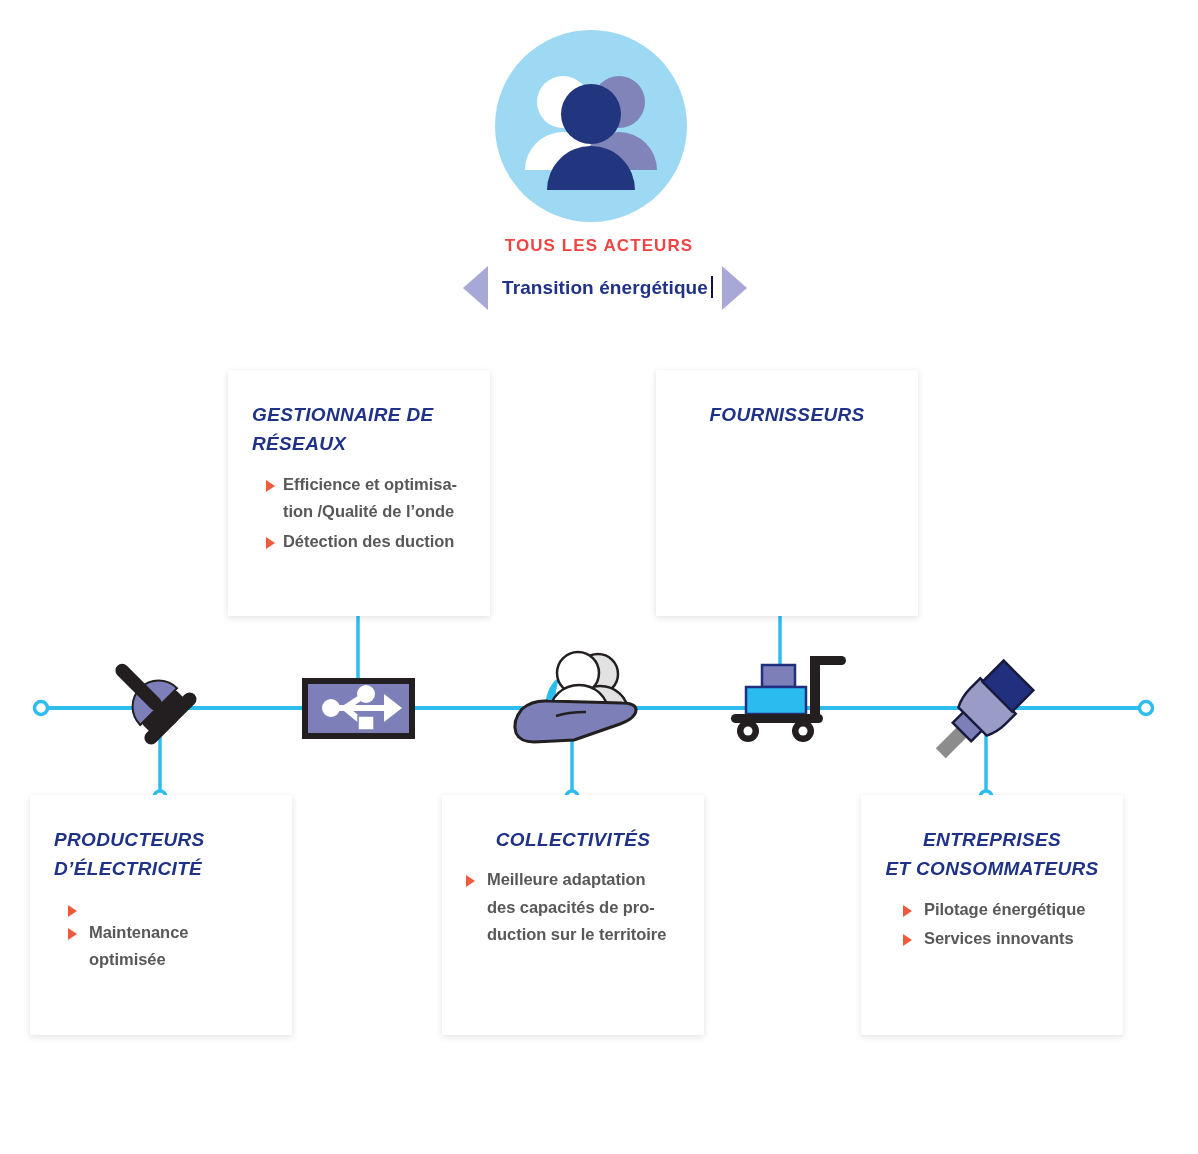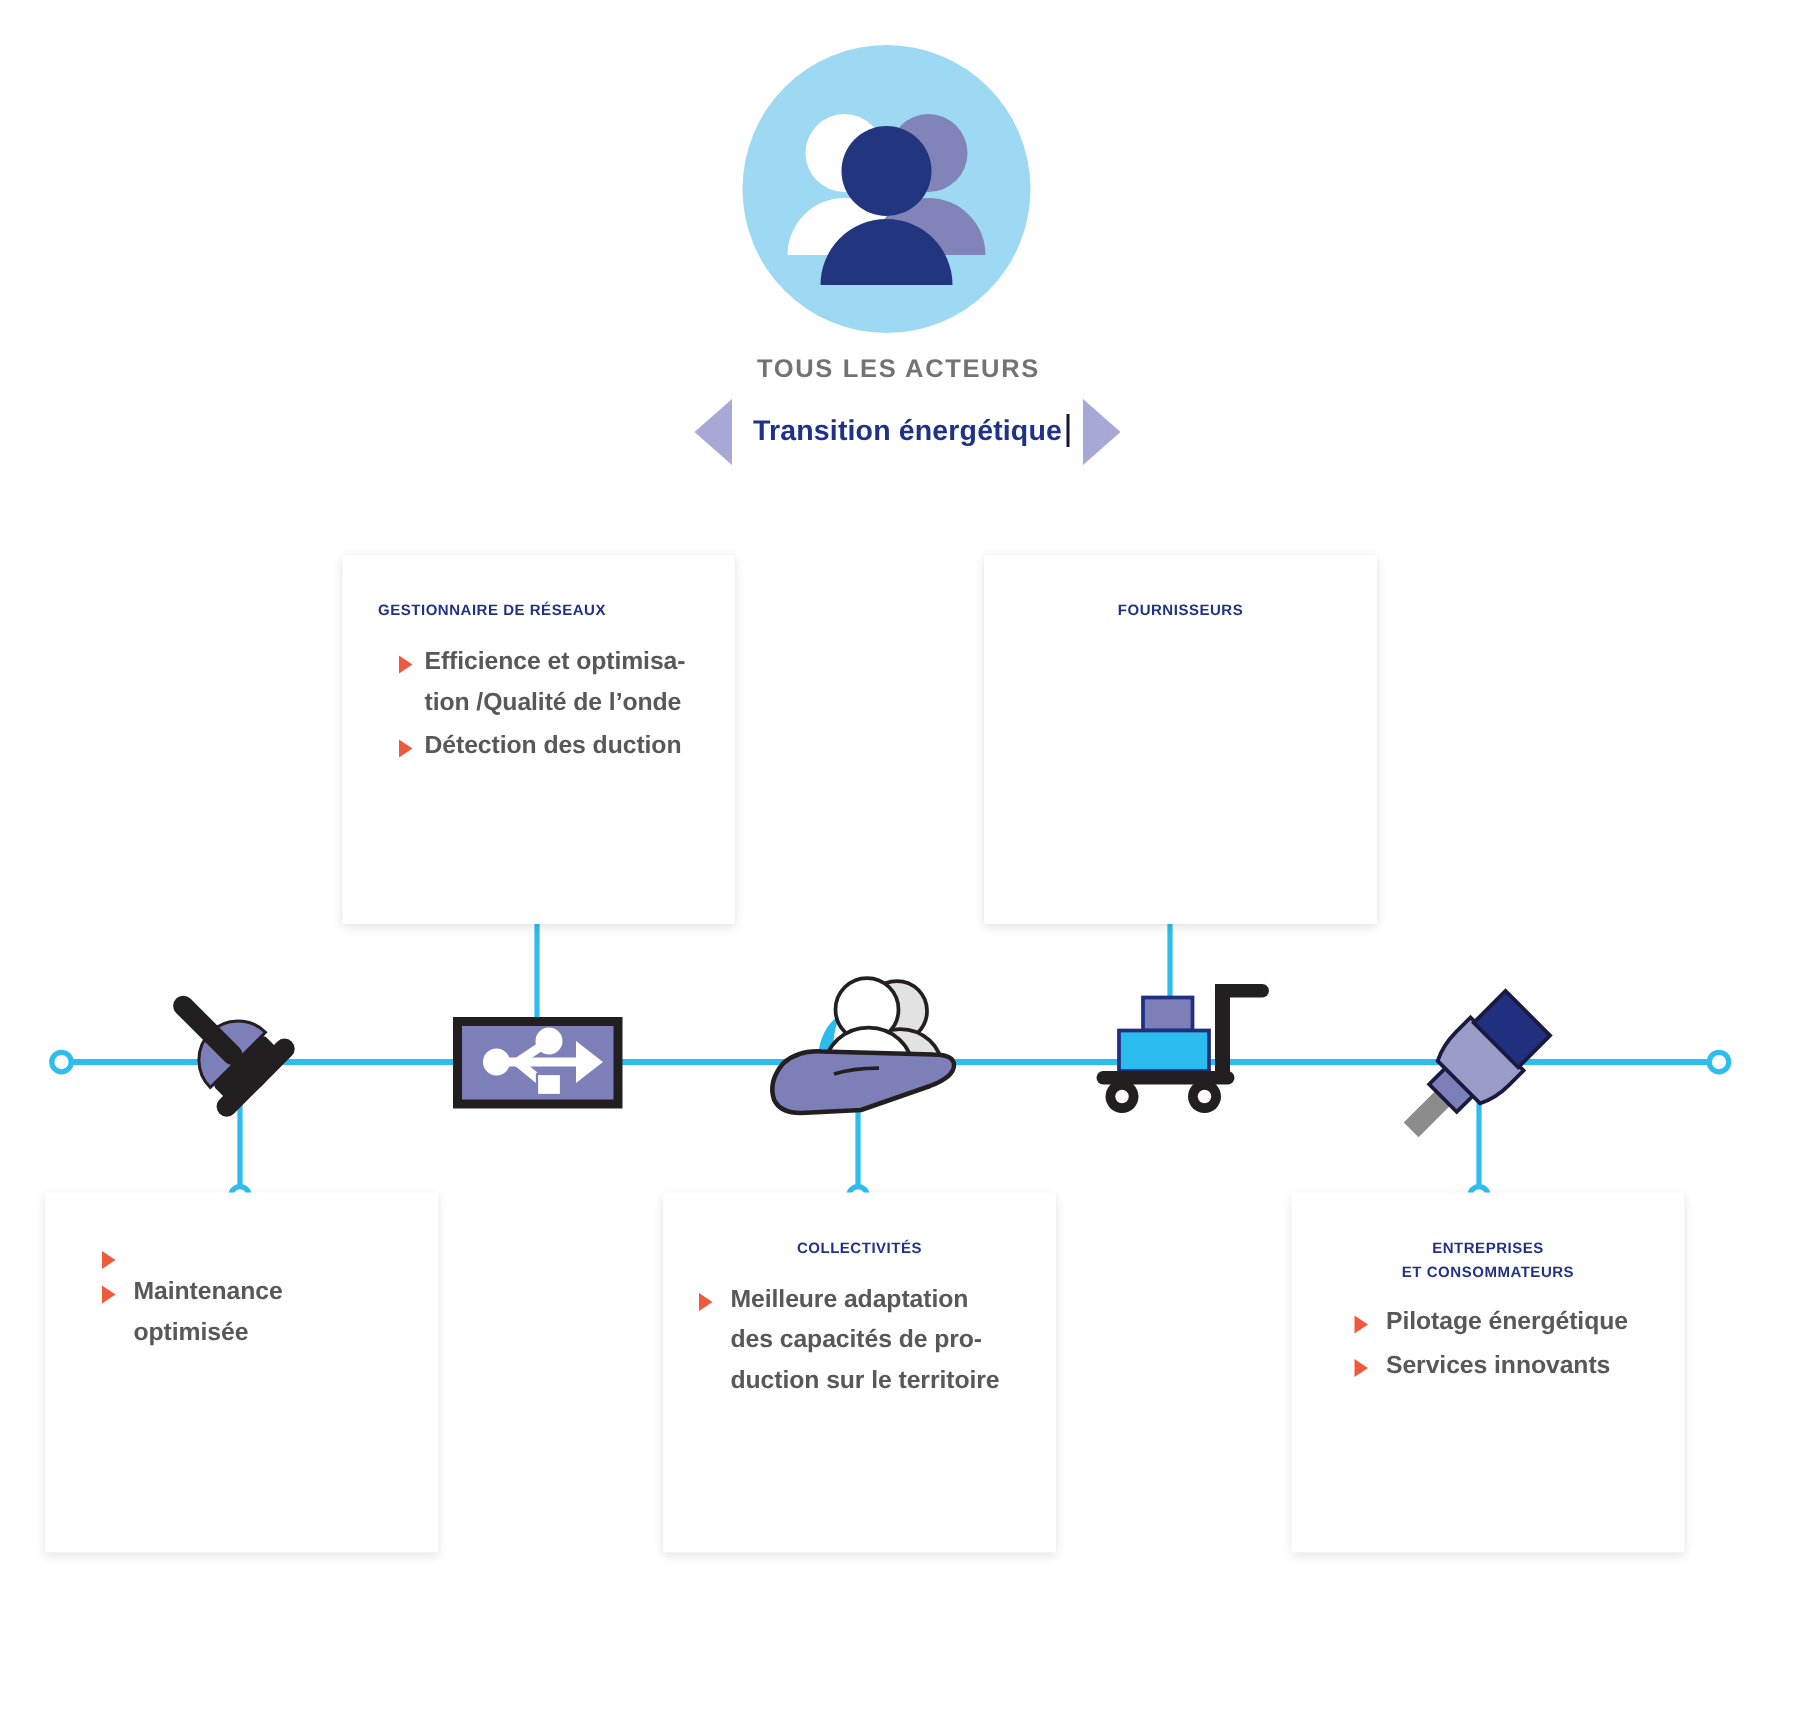--- a/index.html
+++ b/index.html
@@ -19,21 +19,21 @@
     border-radius: 50%;
     background: #9ED9F3;
   }
   .hub-circle svg { position: absolute; left: 0; top: 0; }
 
   .hub-kicker {
     position: absolute; left: 0; top: 236px; width: 1198px;
     text-align: center;
     font-size: 17px; font-weight: bold;
     letter-spacing: 1.1px;
-    color: #737373;
+    color: #ef4444;
   }
   .hub-title-row {
     position: absolute; left: 0; top: 266px; width: 1198px;
     display: flex; align-items: center; justify-content: center;
     gap: 14px;
     padding-left: 12px;
   }
   .hub-title {
     font-size: 19px; font-weight: bold;
     color: #1f3287;
@@ -70,25 +70,26 @@
   }
   .card-top  { width: 262px; height: 246px; top: 370px; }
   .card-bot  { width: 262px; height: 240px; top: 795px; }
   .c-gest { left: 228px; }
   .c-four { left: 656px; }
   .c-prod { left: 30px; }
   .c-coll { left: 442px; }
   .c-entr { left: 861px; }
 
   .card-title {
-    font-size: 10px; font-weight: bold;
+    font-size: 19px; font-weight: bold;
     color: #1f3287;
     letter-spacing: .35px;
     line-height: 1.55;
     margin-bottom: 12px;
+    font-style: italic;
   }
   .t-left   { text-align: left; }
   .t-center { text-align: center; }
 
   .bullets { list-style: none; }
   .bullet {
     display: flex; align-items: flex-start;
     margin-bottom: 2px;
   }
   .bullet-arrow {
@@ -254,20 +255,21 @@
         <span class="bullet-text">Détection des duction</span>
       </li>
     </ul>
   </div>
 
   <div class="card card-top c-four">
     <div class="card-title t-center">FOURNISSEURS</div>
   </div>
 
   <div class="card card-bot c-prod">
+    <div class="card-title t-left">PRODUCTEURS D’ÉLECTRICITÉ</div>
     <ul class="bullets ind-prod">
       <li class="bullet">
         <span class="bullet-arrow"></span>
       </li>
       <li class="bullet">
         <span class="bullet-arrow"></span>
         <span class="bullet-text">Maintenance optimisée</span>
       </li>
     </ul>
   </div>

